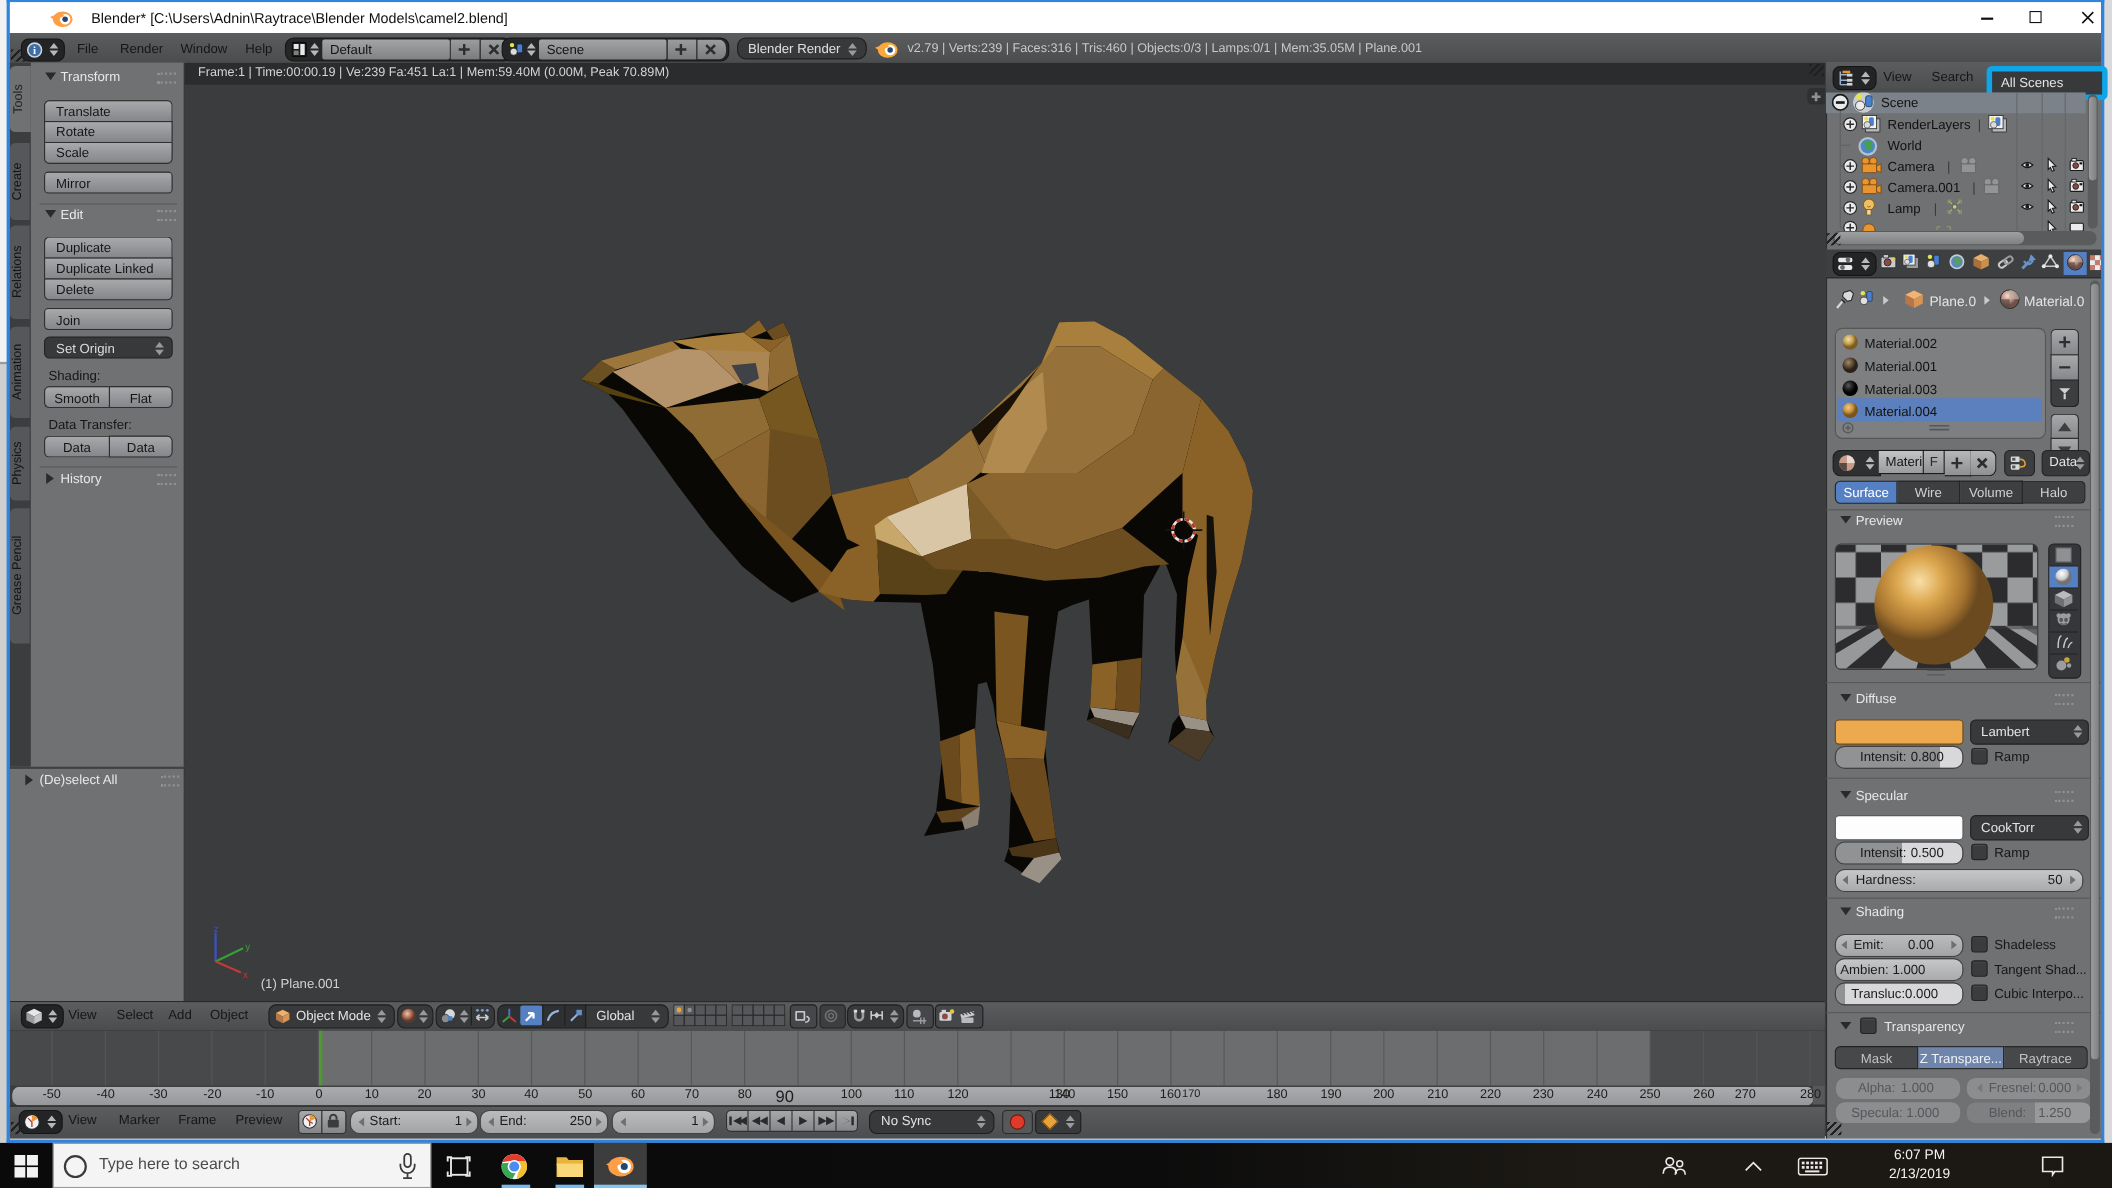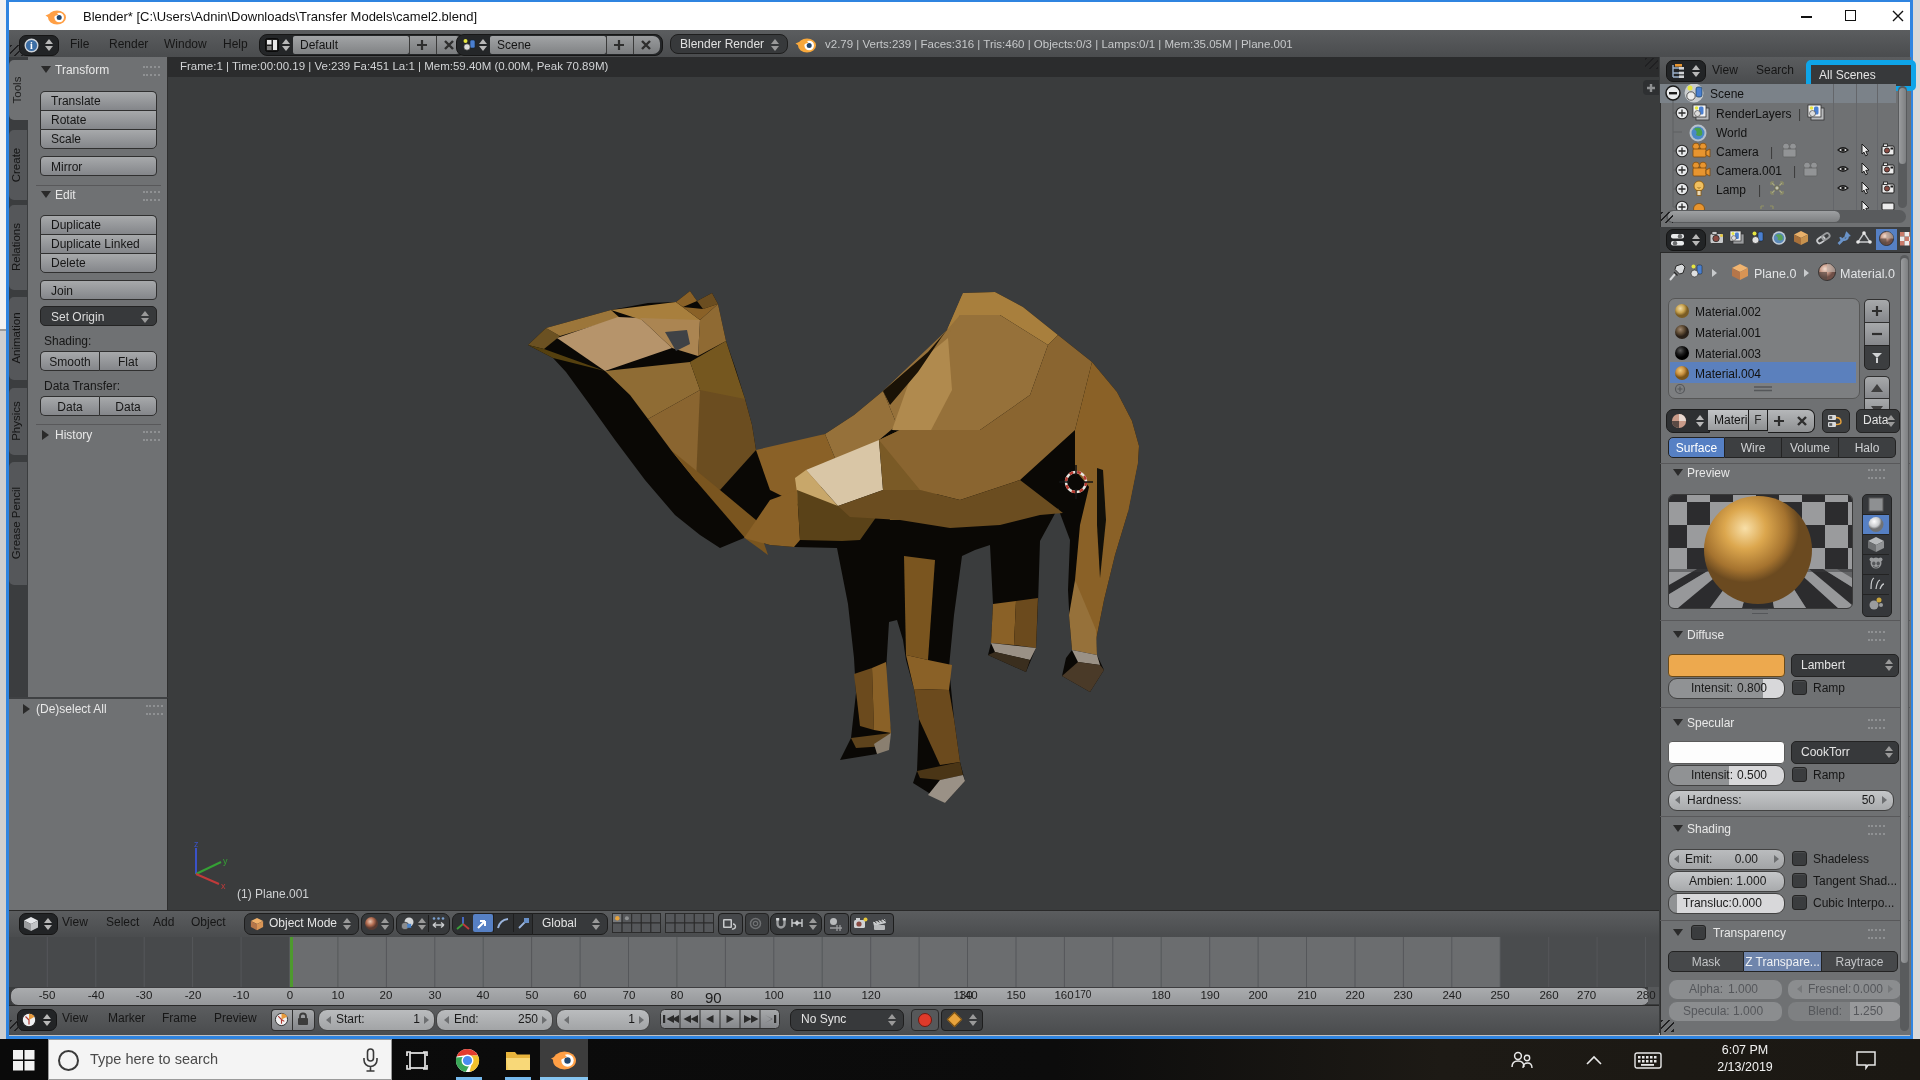--- a/index.html
+++ b/index.html
@@ -42,21 +42,21 @@
 <div class="abs" style="left:6px;top:1036px;width:1907px;height:3px;background:#2f84e0"></div>
 <div class="abs" style="left:9px;top:1033px;width:1901px;height:3px;background:#bfc1c3"></div>
 
 <div class="abs" style="left:9px;top:2px;width:1901px;height:28px;background:#ffffff">
   <svg class="abs" style="left:36px;top:5px" width="22" height="20" viewBox="0 0 22 20">
   <ellipse cx="12" cy="10.5" rx="9" ry="7" fill="#ff9f45"></ellipse>
   <circle cx="14.2" cy="10.5" r="4.8" fill="#fff"></circle>
   <circle cx="14.2" cy="10.5" r="2.5" fill="#23476e"></circle>
   <path d="M0.5 8.5 L10 4.5 L13.5 7.5 L4.5 11.2 Z" fill="#ff9f45"></path>
 </svg>
-  <div class="abs" style="left:74px;top:7px;font-size:13px;color:#111">Blender* [C:\Users\Adnin\Downloads\Transfer Models\camel2.blend]</div>
+  <div class="abs" style="left:74px;top:7px;font-size:13px;color:#111">Blender* [C:\Users\Adnin\Raytrace\Blender Models\camel2.blend]</div>
   <div class="abs" style="left:1792px;top:14px;width:11px;height:1.5px;background:#111"></div>
   <div class="abs" style="left:1836px;top:8px;width:9px;height:9px;border:1.5px solid #111"></div>
   <svg class="abs" style="left:1882px;top:7px" width="14" height="14" viewBox="0 0 14 14">
       <path d="M2 2 L12 12 M12 2 L2 12" stroke="#111" stroke-width="1.4"></path>
     </svg>
 </div>
 
 <div class="abs hdr" style="left:9px;top:30px;width:1901px;height:27px;border-bottom:1px solid #2a2a2a">
   <div class="abs" style="left:10px;top:5px;width:38px;height:19px;background:#222426;border:1px solid #151515;border-radius:7px">
     <svg class="abs" style="left:4px;top:2px" width="15" height="15" viewBox="0 0 15 15">
@@ -1083,21 +1083,21 @@
 <div class="abs grip" style="left:1868px;top:825px"></div>
 <div class="abs num" style="left:1668px;top:849px;width:115px;height:19px">
   <div class="larr" style="left:5px;top:5px"></div>
     <div class="abs" style="left:16px;top:2px">Emit:</div>
     <div class="abs" style="right:26px;top:2px">0.00</div>
     <div class="rarr" style="right:5px;top:5px"></div>
 </div>
 <div class="abs chk" style="left:1792px;top:851px"></div>
 <div class="abs txt" style="left:1813px;top:852px">Shadeless</div>
 <div class="abs slider" style="left:1668px;top:871px;width:115px;height:19px;background:linear-gradient(#c5c7c9,#a8aaac)">
-  <div class="abs" style="left:20px;top:2px">Ambien: 1.000</div>
+  <div class="abs" style="left:4px;top:2px">Ambien: 1.000</div>
 </div>
 <div class="abs chk" style="left:1792px;top:873px"></div>
 <div class="abs txt" style="left:1813px;top:874px">Tangent Shad...</div>
 <div class="abs slider" style="left:1668px;top:893px;width:115px;height:19px;background:linear-gradient(90deg,#909294 0 7%,#d8d8da 7%)">
   <div class="abs" style="left:14px;top:2px">Transluc:0.000</div>
 </div>
 <div class="abs chk" style="left:1792px;top:895px"></div>
 <div class="abs txt" style="left:1813px;top:896px">Cubic Interpo...</div>
 <div class="abs" style="left:1660px;top:920px;width:250px;height:1px;background:#58585a"></div>
 

